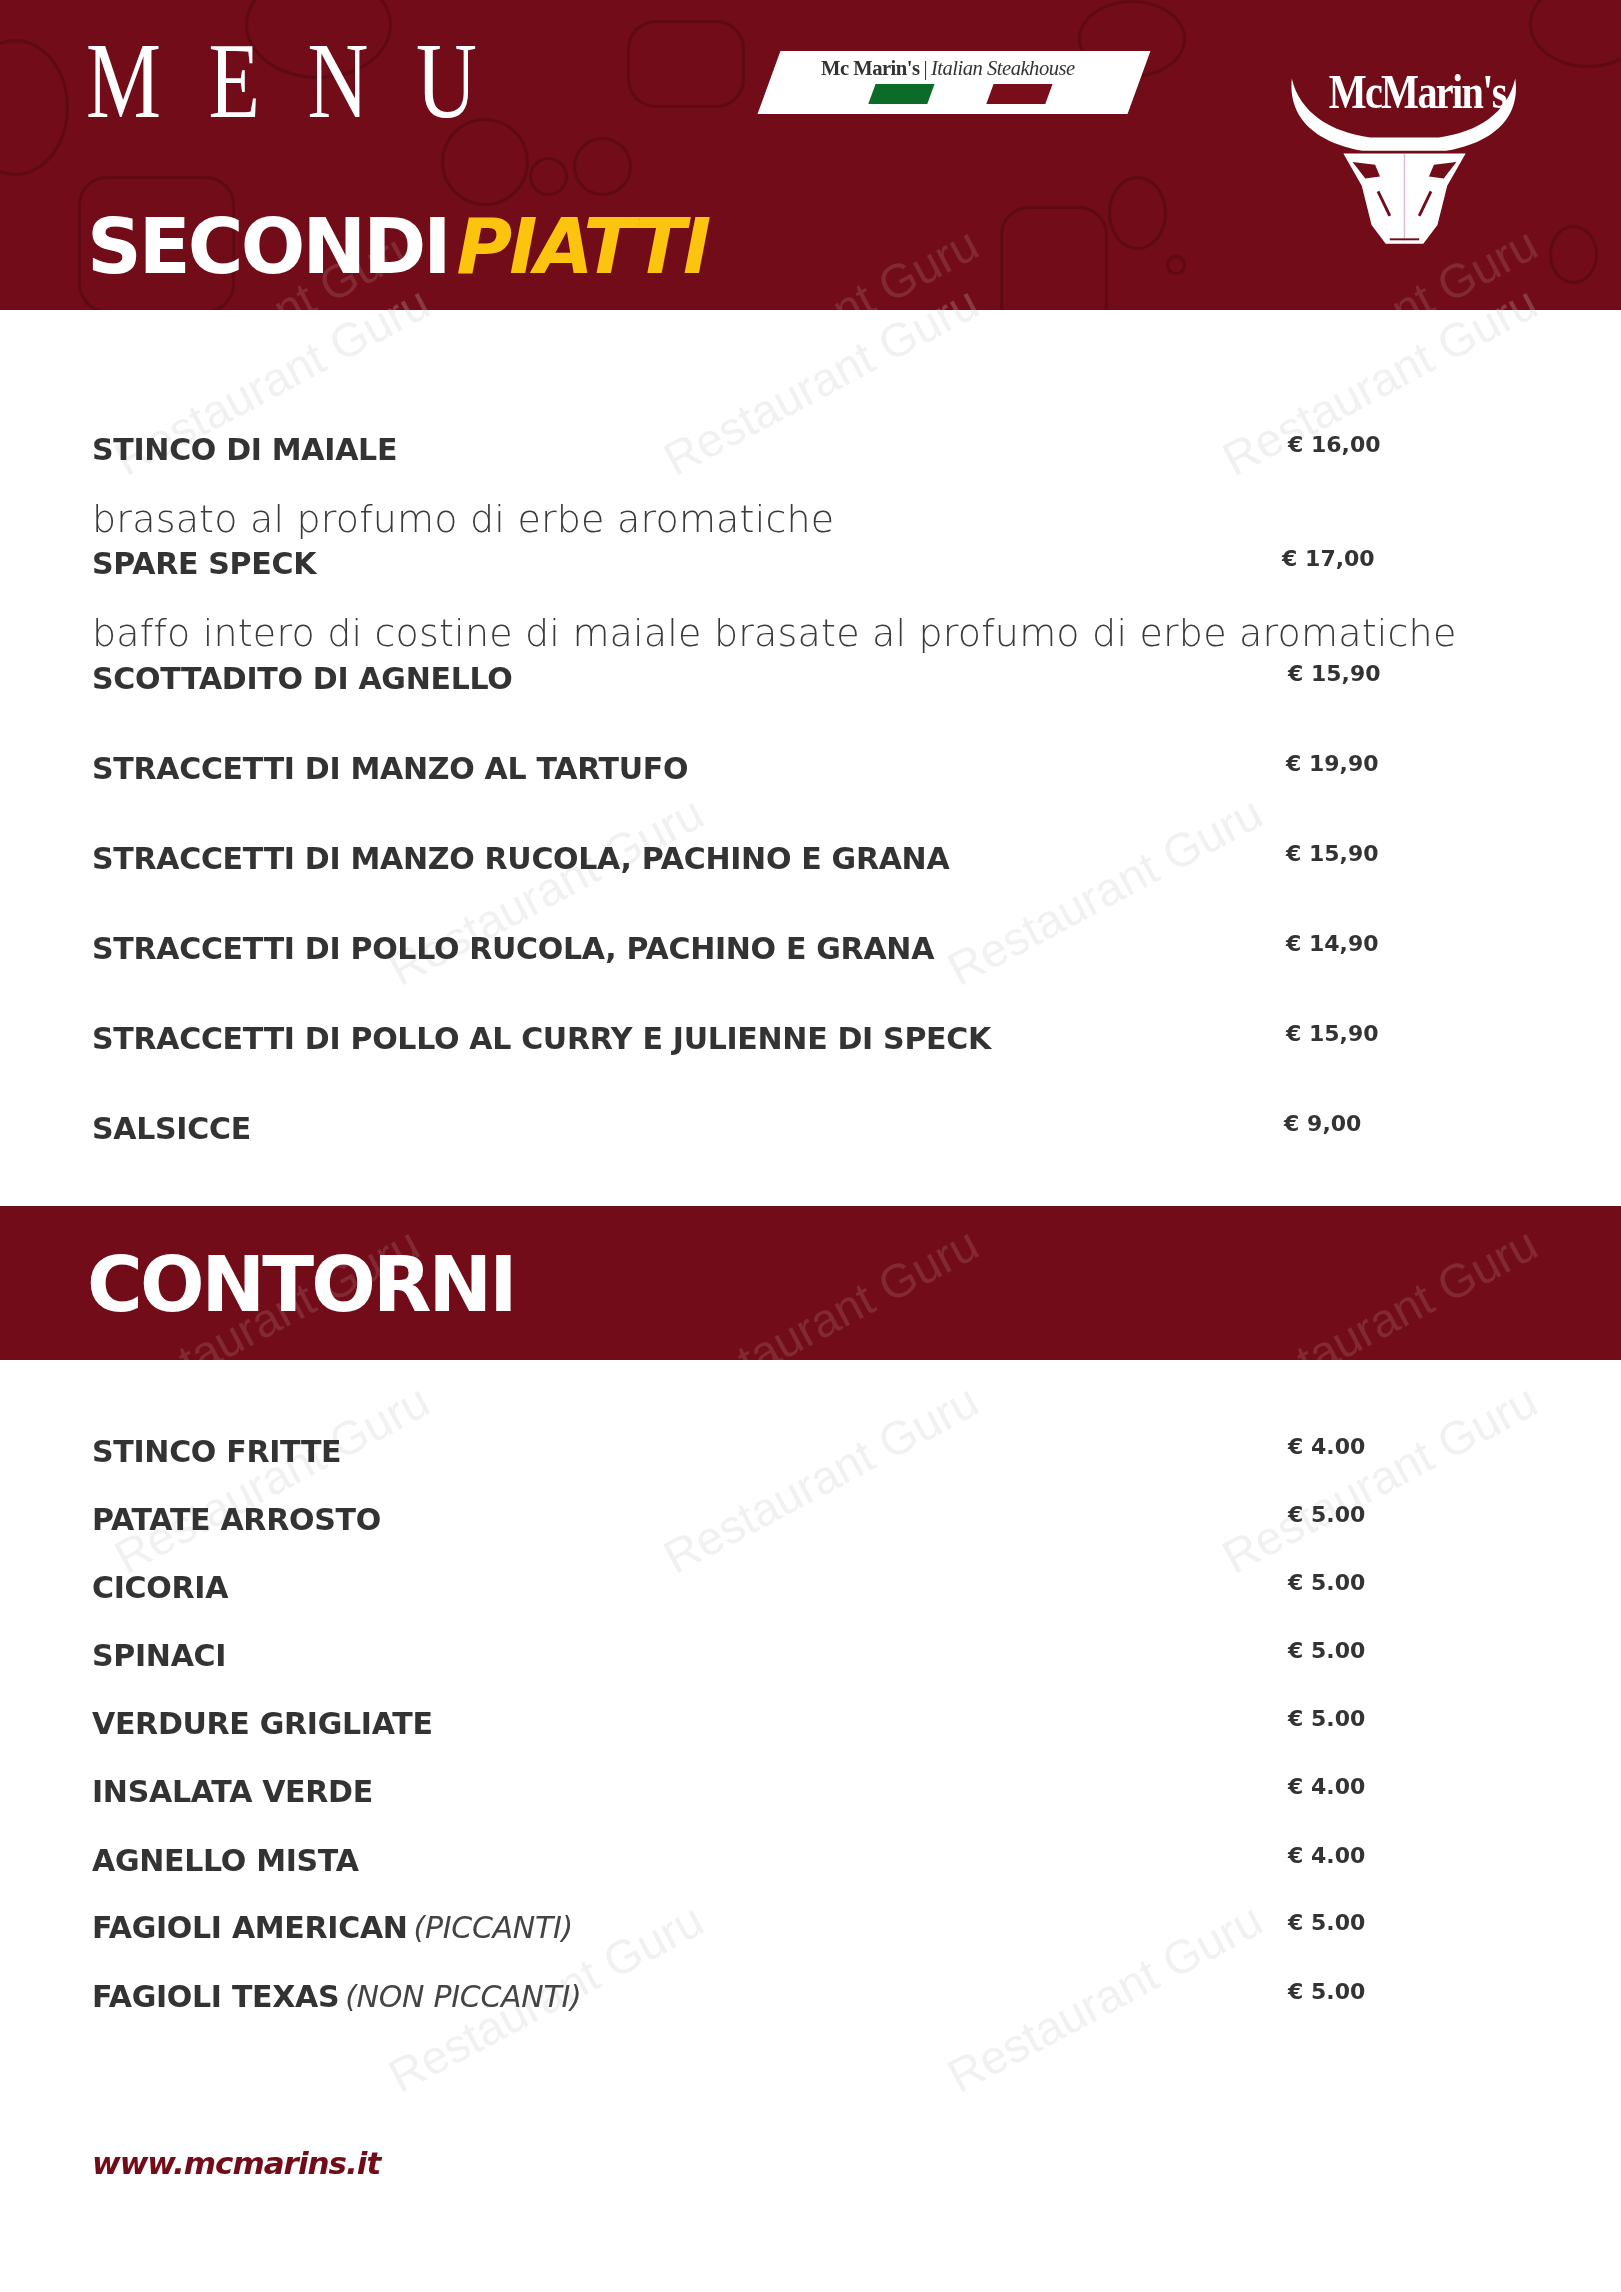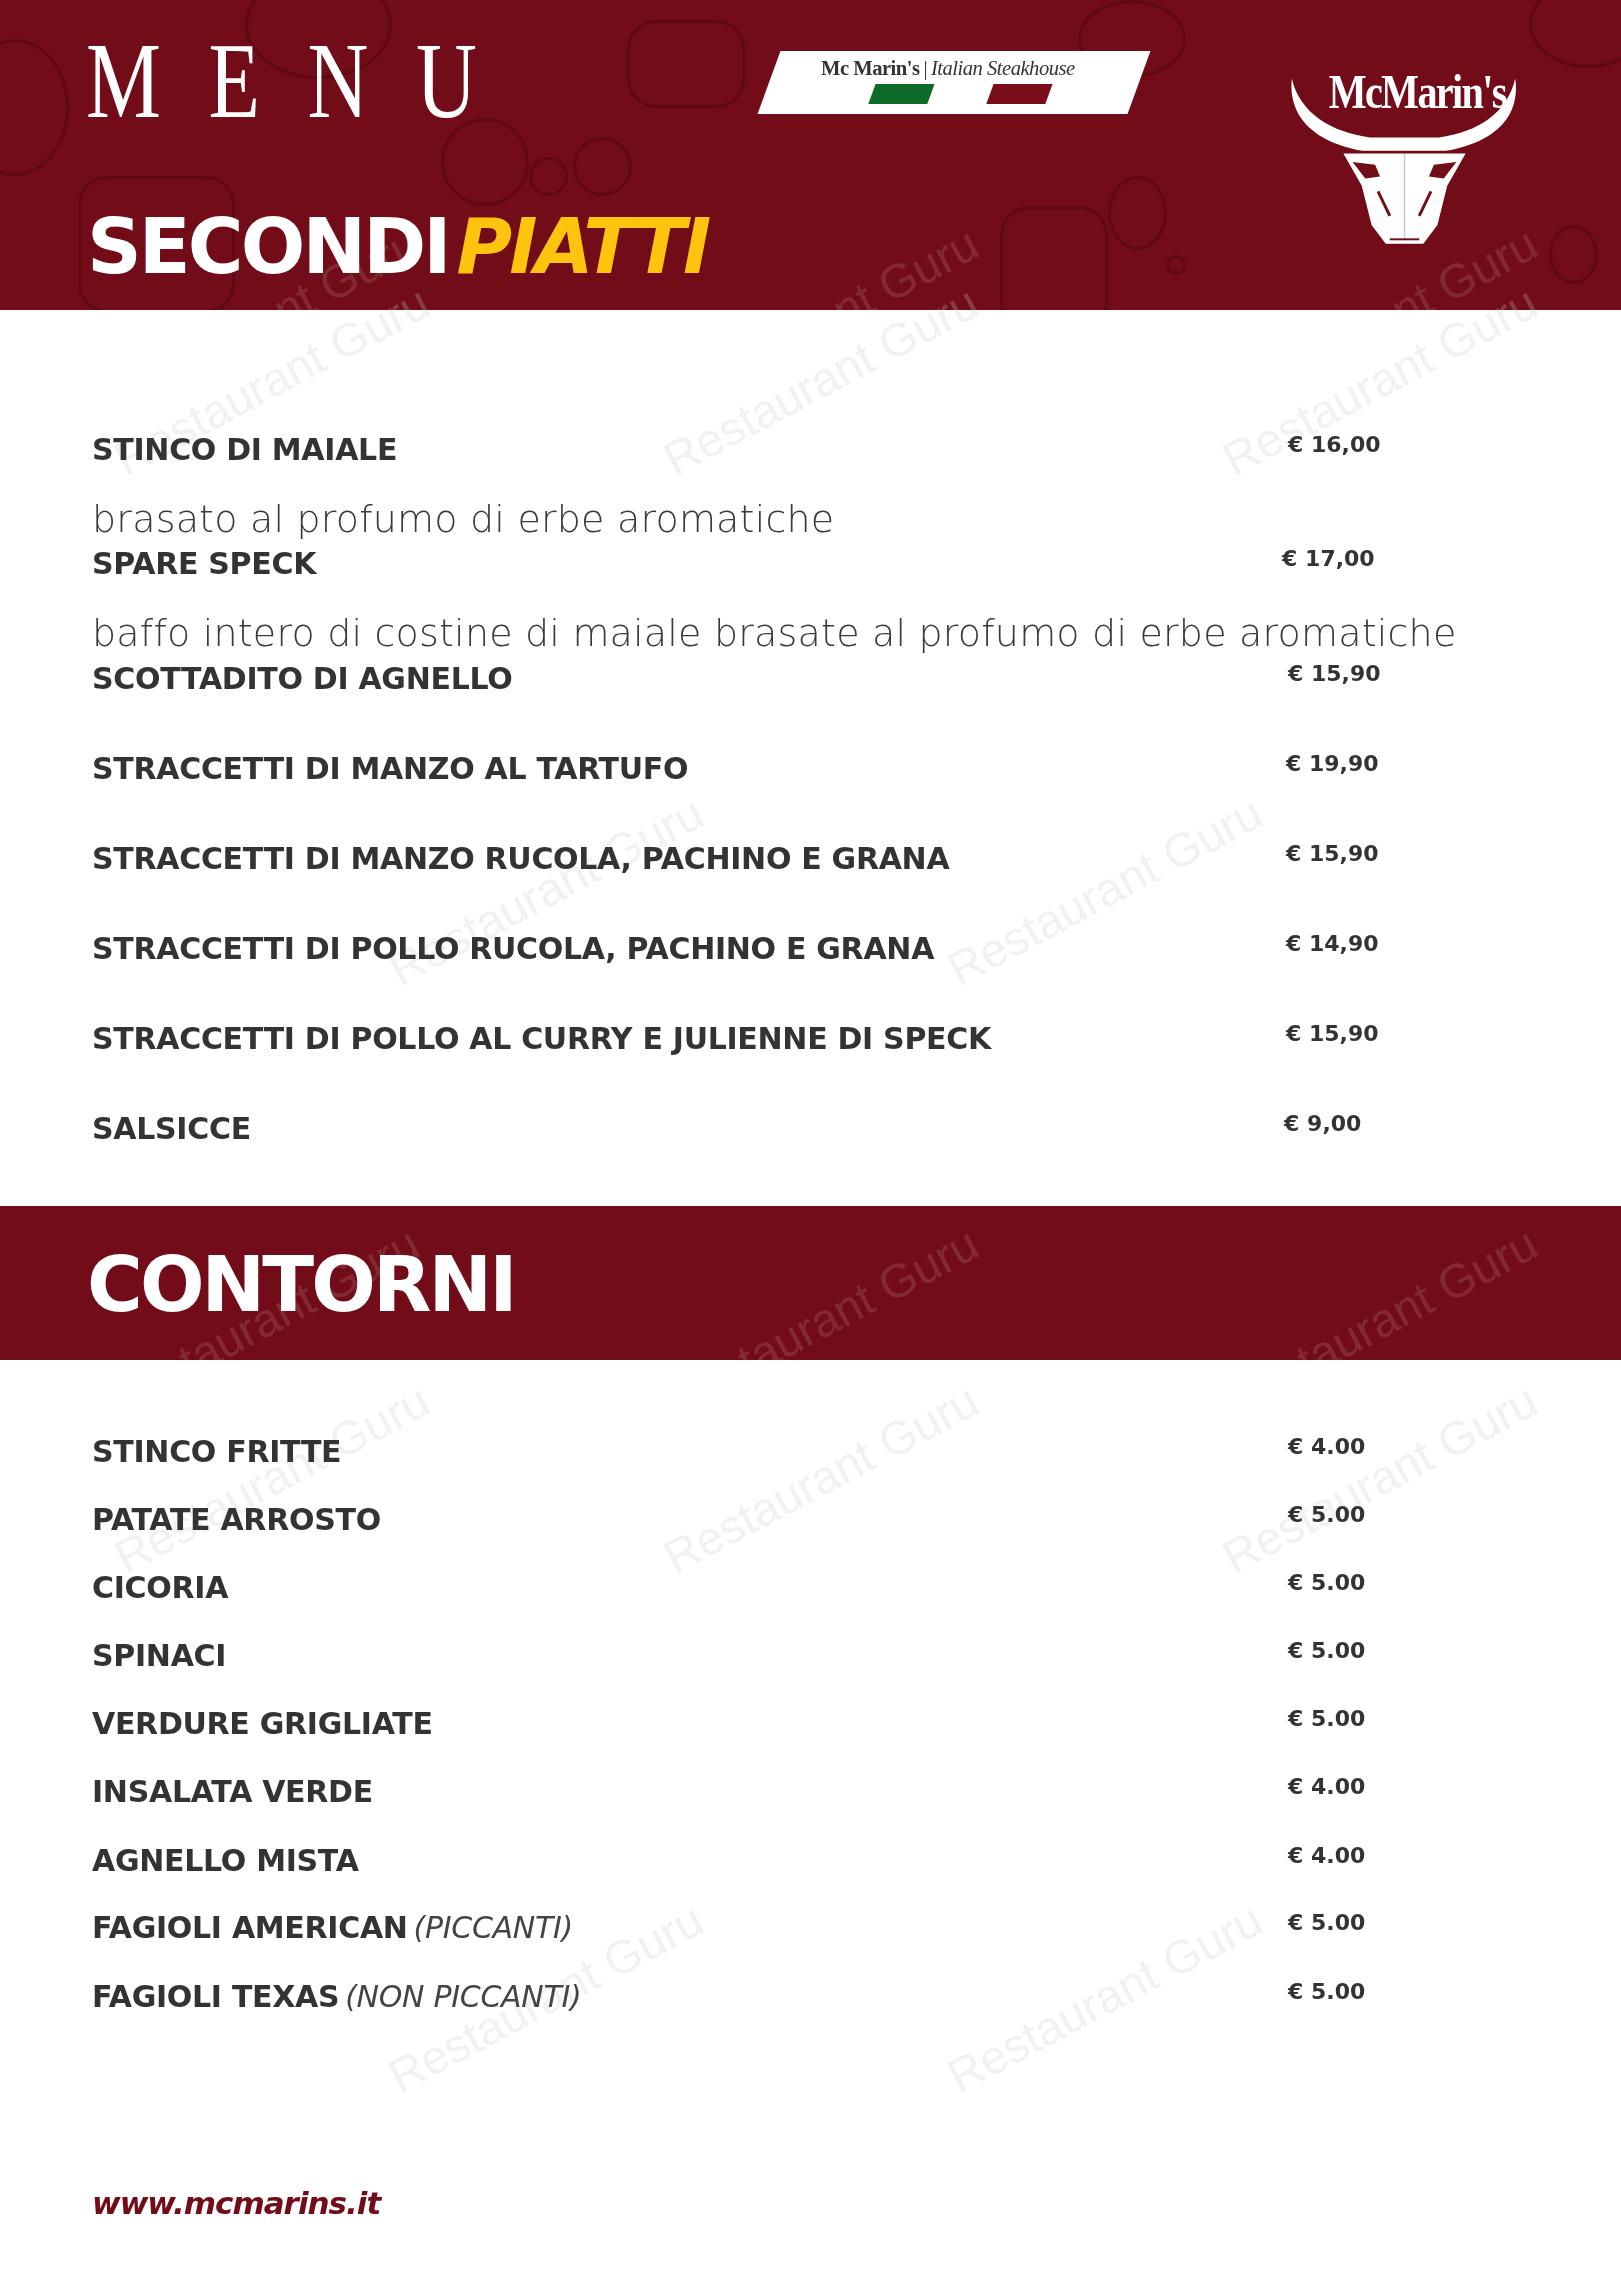--- a/index.html
+++ b/index.html
@@ -84,21 +84,21 @@
   .watermark {
     position:absolute; font-family:"Liberation Sans", sans-serif; font-size:47px;
     color:rgba(200,200,200,.25); transform:rotate(-28deg); white-space:nowrap;
     pointer-events:none;
   }
   .watermark.dark { color:rgba(255,255,255,.12); }
 
   .website {
     position:absolute; left:92px; top:2145px;
     font-family:"DejaVu Sans", sans-serif; font-weight:bold; font-style:italic;
-    font-size:31px; color:#720c18; letter-spacing:-1px;margin-top:40px;
+    font-size:31px; color:#720c18; letter-spacing:-1px;
   }
 </style>
 </head>
 <body>
 
 <div class="header-band">
   <div class="doodle" style="left:-39px;top:39px;width:108px;height:137px;"></div>
   <div class="doodle" style="left:245px;top:-29px;width:147px;height:108px;"></div>
   <div class="doodle sq" style="left:78px;top:176px;width:157px;height:137px;"></div>
   <div class="doodle" style="left:441px;top:118px;width:88px;height:88px;"></div>

